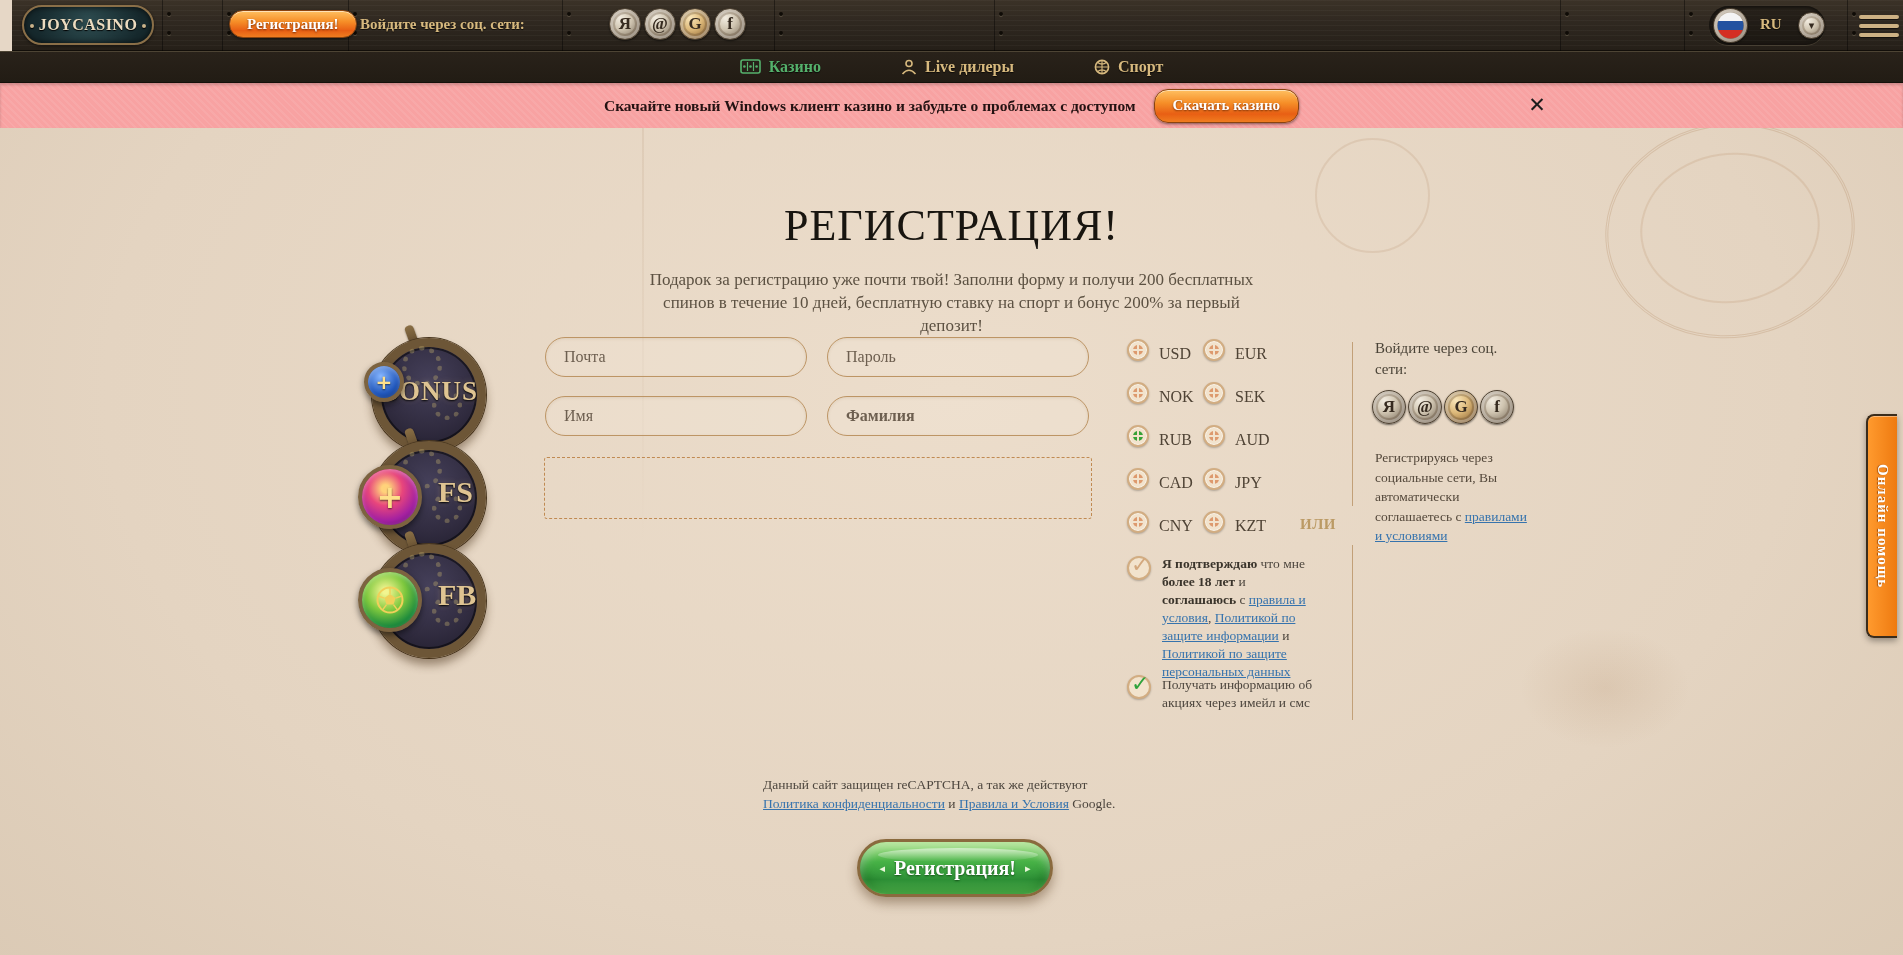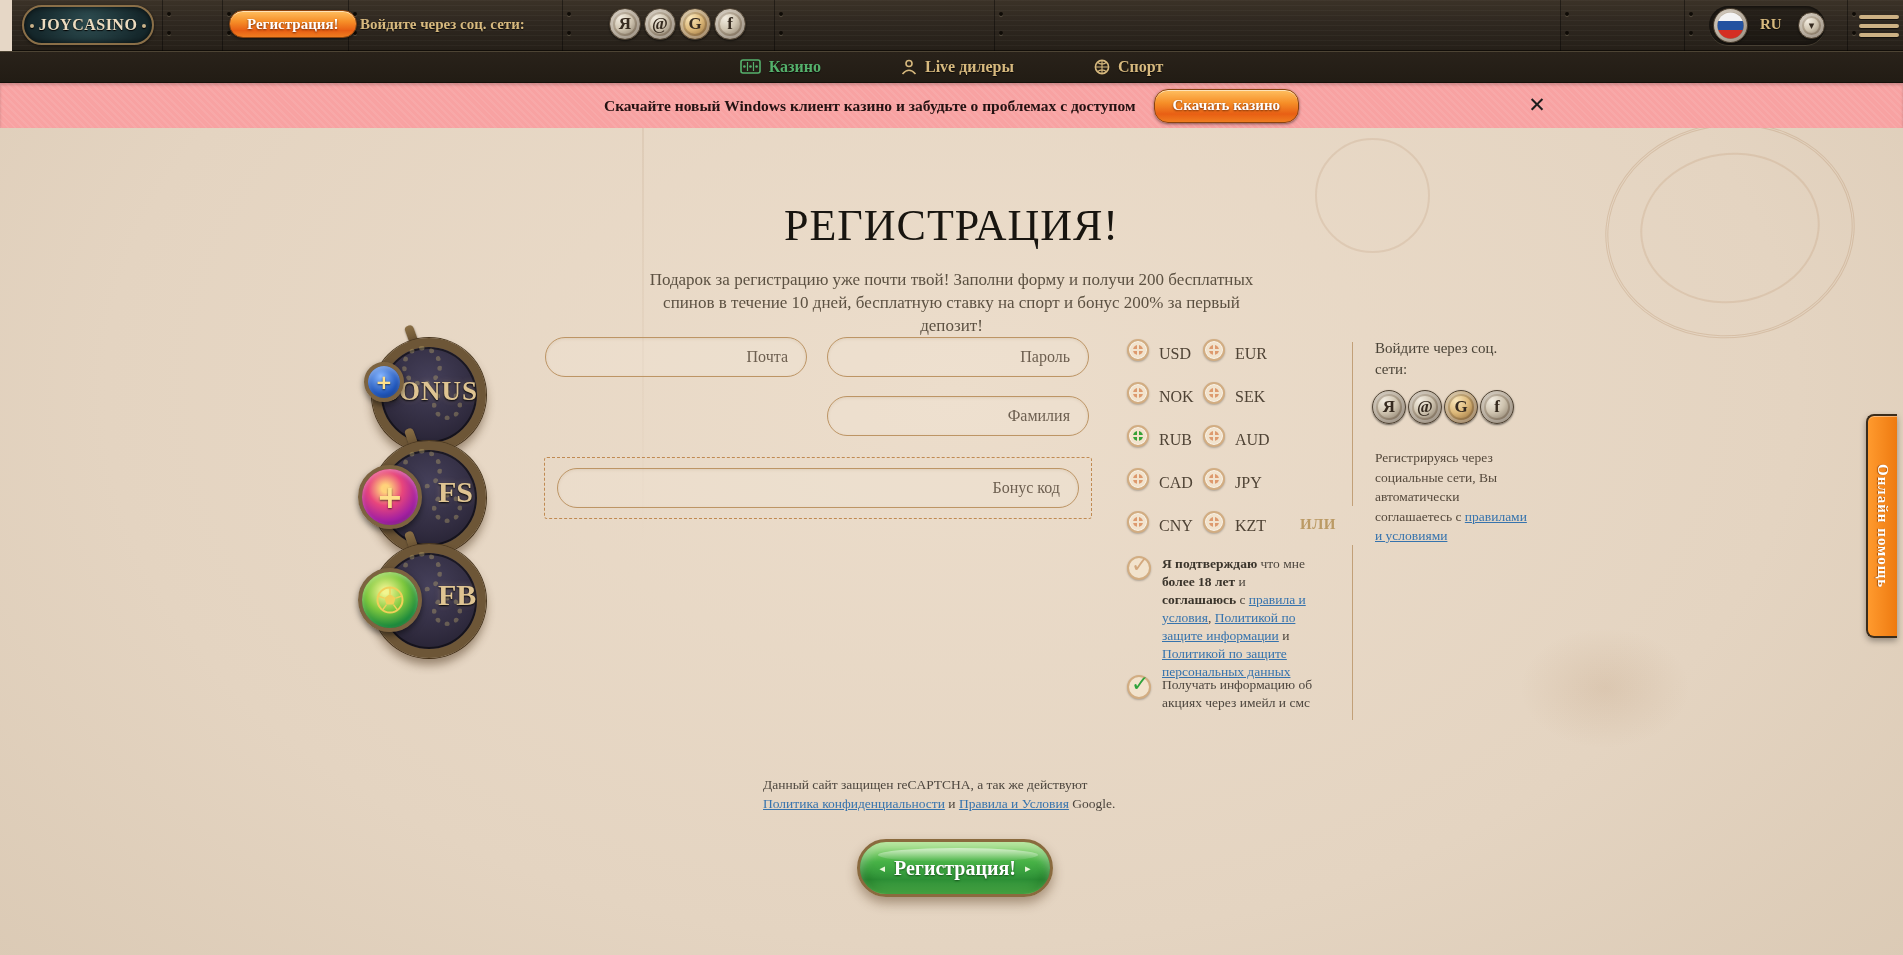--- a/index.html
+++ b/index.html
@@ -150,27 +150,27 @@
   .b3 .med { left:-14px; top:24px; width:64px; height:64px;
     background:radial-gradient(circle at 42% 35%, #f2f590 5%, #7ec83e 40%, #1f8c3c 70%, #0e5a28 95%); }
   .med .plus { color:#ffe08a; font-family:"DejaVu Sans", sans-serif; font-weight:bold; text-shadow:0 1px 2px rgba(0,0,0,.6); }
   .b1 .plus { font-size:20px; } .b2 .plus { font-size:32px; }
 
   
   .inp {
     position:absolute; height:40px; border-radius:20px;
     border:1px solid #bd9565; background:rgba(248,238,222,.22);
     padding:16px 18px; font-family:"Liberation Serif", serif; font-size:16px; color:#584d40;
-    outline:none; box-shadow:inset 0 1px 3px rgba(130,95,60,.12);text-align:right;
+    outline:none; box-shadow:inset 0 1px 3px rgba(130,95,60,.12);
   }
   .inp::placeholder { color:#6d5f50; opacity:1; }
   .inp-email { left:545px; top:209px; width:262px; }
   .inp-pass  { left:827px; top:209px; width:262px; }
   .inp-first { left:545px; top:268px; width:262px; }
-  .inp-last  { left:827px; top:268px; width:262px; }
+  .inp-last  { left:827px; top:268px; width:262px;font-weight:bold; }
   .dash-box  { position:absolute; left:544px; top:329px; width:548px; height:62px;
     border:1px dashed #c08a52; border-radius:3px; }
   .inp-bonus { left:557px; top:340px; width:522px; }
 
   
   .cur-grid { position:absolute; left:1127px; top:211px; display:grid;
     grid-template-columns:76px auto; column-gap:0; row-gap:21px; }
   .cur-item { display:flex; align-items:center; gap:10px; height:22px; cursor:pointer; }
   .cur-radio { width:22px; height:22px; border-radius:50%; flex:0 0 22px;
     border:2px solid #d2ad82; background:#f2e3cd; position:relative;
@@ -370,23 +370,23 @@
       <svg width="30" height="30" viewBox="0 0 30 30">
         <circle cx="15" cy="15" r="12.5" fill="none" stroke="#f0d05a" stroke-width="2"></circle>
         <polygon points="15,9 20.6,13.1 18.5,19.6 11.5,19.6 9.4,13.1" fill="#f0d05a"></polygon>
         <path d="M15 9 V2.5 M20.6 13.1 L27 11 M18.5 19.6 L22.5 25 M11.5 19.6 L7.5 25 M9.4 13.1 L3 11" stroke="#f0d05a" stroke-width="1.4"></path>
       </svg>
     </div>
   </div>
 
   <input class="inp inp-email" type="text" placeholder="Почта" style="">
   <input class="inp inp-pass" type="password" placeholder="Пароль" style="">
+  <input class="inp inp-first" type="text" placeholder="Имя" style="">
   <input class="inp inp-last" type="text" placeholder="Фамилия" style="">
   <div class="dash-box"></div>
-  <input class="inp inp-bonus" type="text" placeholder="Бонус код" style="">
 
   <div class="cur-grid">
     <div class="cur-item">
       <span class="cur-radio">
           <i class="cross"></i>
           <i class="cross2"></i>
         </span>
       <span class="cur-label">USD</span>
     </div>
     <div class="cur-item">

